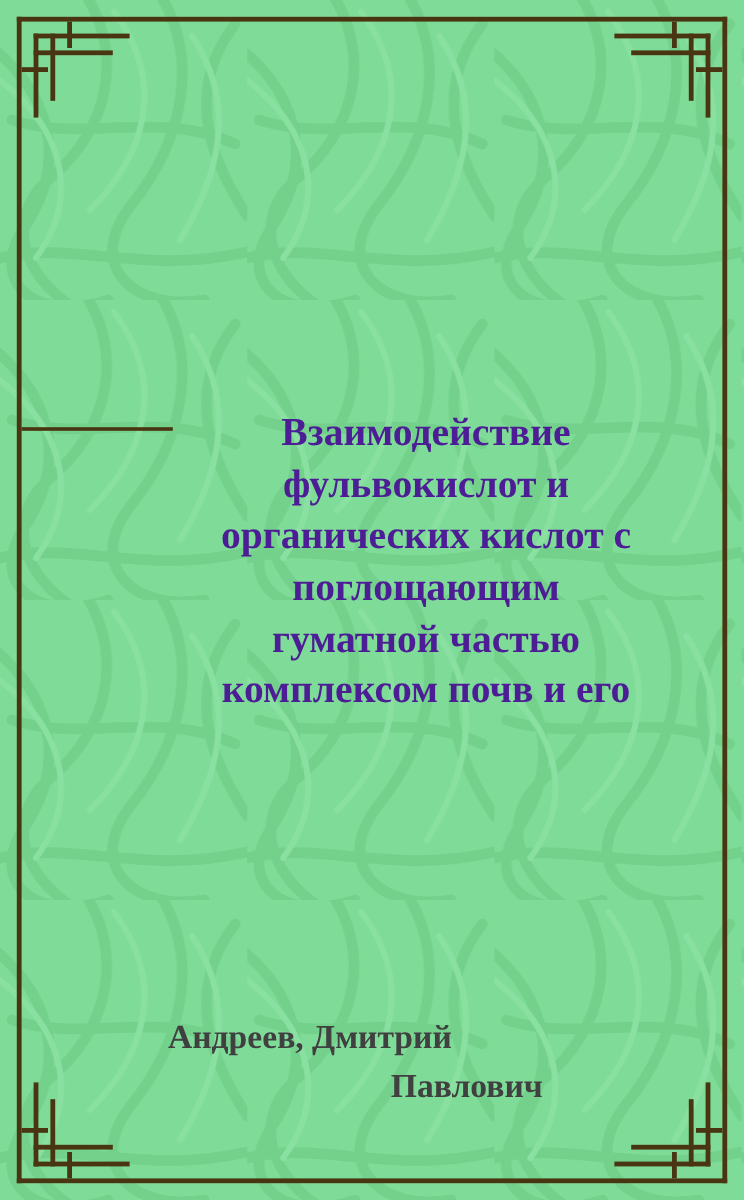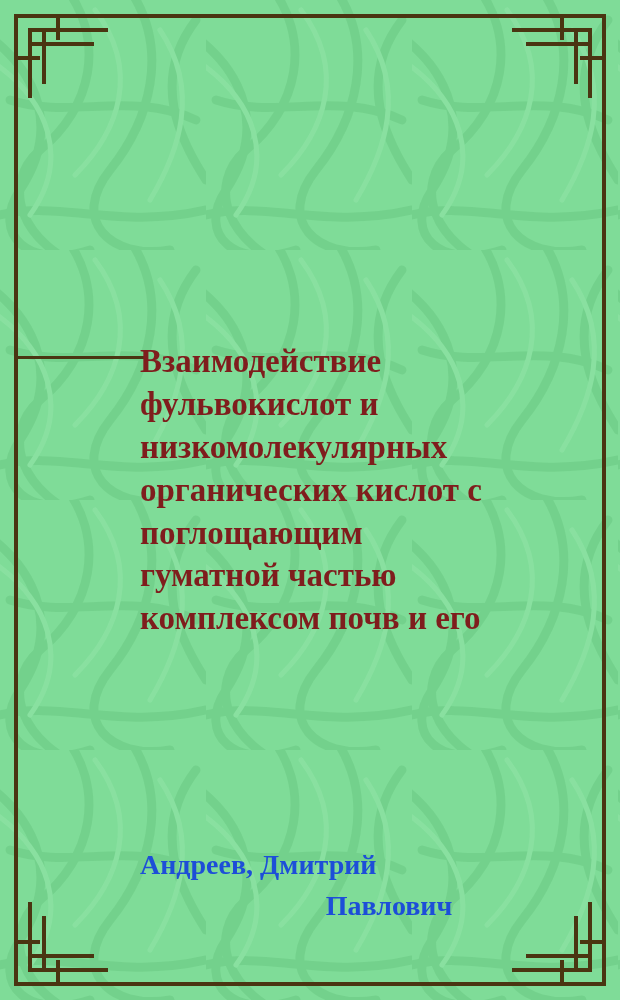--- a/index.html
+++ b/index.html
@@ -52,33 +52,34 @@
   }
   .title {
     position: absolute;
     left: 140px;
     top: 340px;
     width: 430px;
     font-family: "Liberation Serif", serif;
     font-weight: bold;
     font-size: 33px;
     line-height: 1.30;
-    color: #7f1d1d;
+    color: #4c1d95;
     letter-spacing: 0px;
+    text-align: center;
   }
   .author {
     position: absolute;
     left: 140px;
     top: 845px;
     width: 430px;
     font-family: "Liberation Serif", serif;
     font-weight: bold;
     font-size: 28px;
     line-height: 1.45;
-    color: #1d4ed8;
+    color: #404040;
   }
   .author .line2 {
     display: block;
     padding-left: 68px;
     text-align: center;
   }
 </style>
 </head>
 <body>
 
@@ -136,21 +137,20 @@
   <div class="orn" style="right:28px; bottom:28px; height:4px; width:80px;"></div>
   <div class="orn" style="right:28px; bottom:42px; height:4px; width:66px;"></div>
   <div class="orn" style="right:18px; bottom:56px; height:4px; width:22px;"></div>
   <div class="orn" style="right:56px; bottom:18px; width:4px; height:22px;"></div>
 
   <div class="title-sep"></div>
 
   <div class="title">
     <div>Взаимодействие</div>
     <div>фульвокислот и</div>
-    <div>низкомолекулярных</div>
     <div>органических кислот с</div>
     <div>поглощающим</div>
     <div>гуматной частью</div>
     <div>комплексом почв и его</div>
   </div>
 
   <div class="author">
     <span>Андреев, Дмитрий</span>
     <span class="line2">Павлович</span>
   </div>

